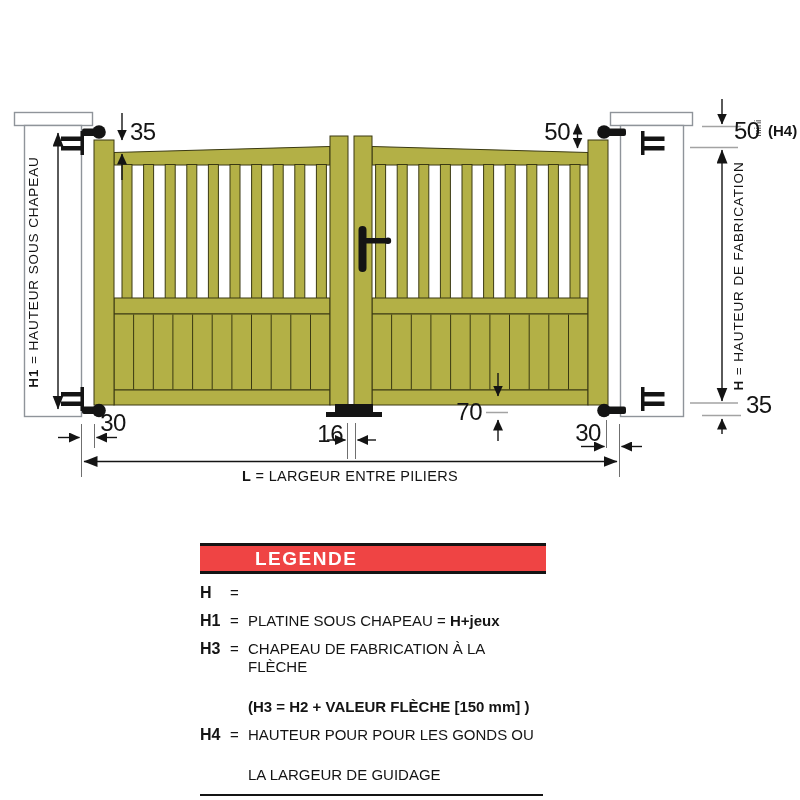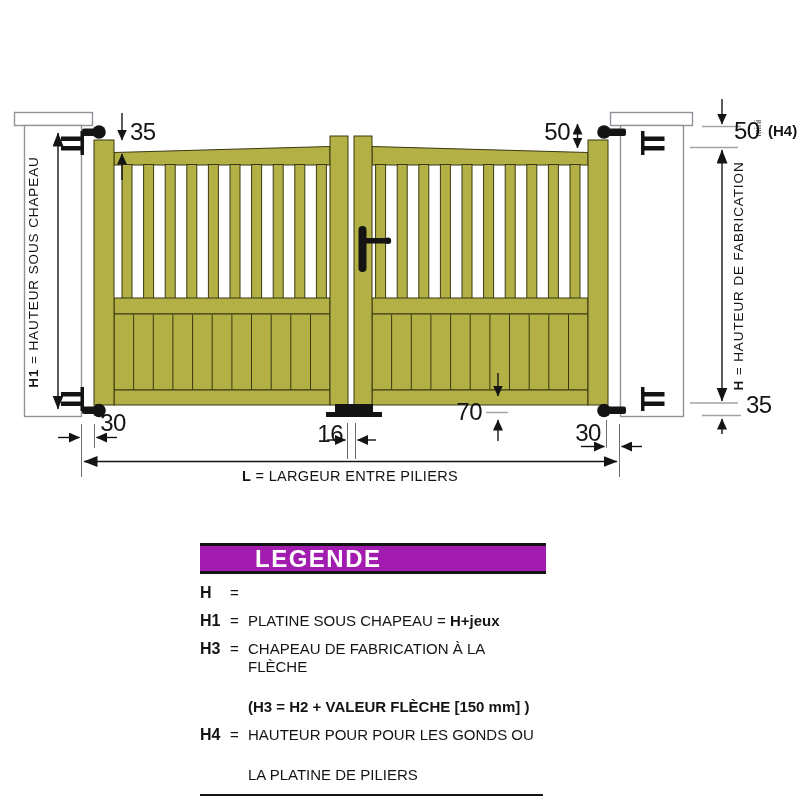--- a/index.html
+++ b/index.html
@@ -17,22 +17,22 @@
   .num{font-size:24px;letter-spacing:-0.5px;}
   .vlabel{font-size:13.5px;letter-spacing:0.9px;}
   .vlabel .b, .b{font-weight:bold;}
   .mini{font-size:8.5px;letter-spacing:0.3px;}
   .h4tag{font-size:15px;font-weight:bold;}
   .llabel{font-size:14.5px;letter-spacing:0.3px;}
 
   
   .legend{position:absolute;left:200px;top:543px;width:346px;color:#141414;}
   .legend-band{border-top:3px solid #141414;border-bottom:3px solid #141414;
-    background:#a21caf;height:25px;line-height:25px;padding-left:55px;
-    color:#fff;font-weight:bold;font-size:24px;letter-spacing:1.5px;}
+    background:#ef4444;height:25px;line-height:25px;padding-left:55px;
+    color:#fff;font-weight:bold;font-size:19px;letter-spacing:1.5px;}
   .lrow{display:flex;margin-top:10px;font-size:15px;line-height:18px;}
   .lrow .term{font-weight:bold;width:30px;font-size:16px;flex:0 0 30px;}
   .lrow .eq{width:18px;flex:0 0 18px;}
   .lsub{margin-left:48px;margin-top:22px;font-size:15px;line-height:18px;}
   .lsub.bold{font-weight:bold;}
   .legend-rule{border-top:2px solid #141414;margin-top:10px;width:343px;}
 </style>
 </head>
 <body>
 
@@ -255,18 +255,18 @@
     <span class="eq">=</span>
     <span class="desc">CHAPEAU DE FABRICATION À LA FLÈCHE</span>
   </div>
   <div class="lsub bold">(H3 = H2 + VALEUR FLÈCHE [150 mm] )</div>
 
   <div class="lrow">
     <span class="term">H4</span>
     <span class="eq">=</span>
     <span class="desc">HAUTEUR POUR POUR LES GONDS OU</span>
   </div>
-  <div class="lsub">LA PLATINE DE PILIERS</div>
+  <div class="lsub">LA LARGEUR DE GUIDAGE</div>
 
   <div class="legend-rule"></div>
 </div>
 
 </div>
 
 </body></html>

